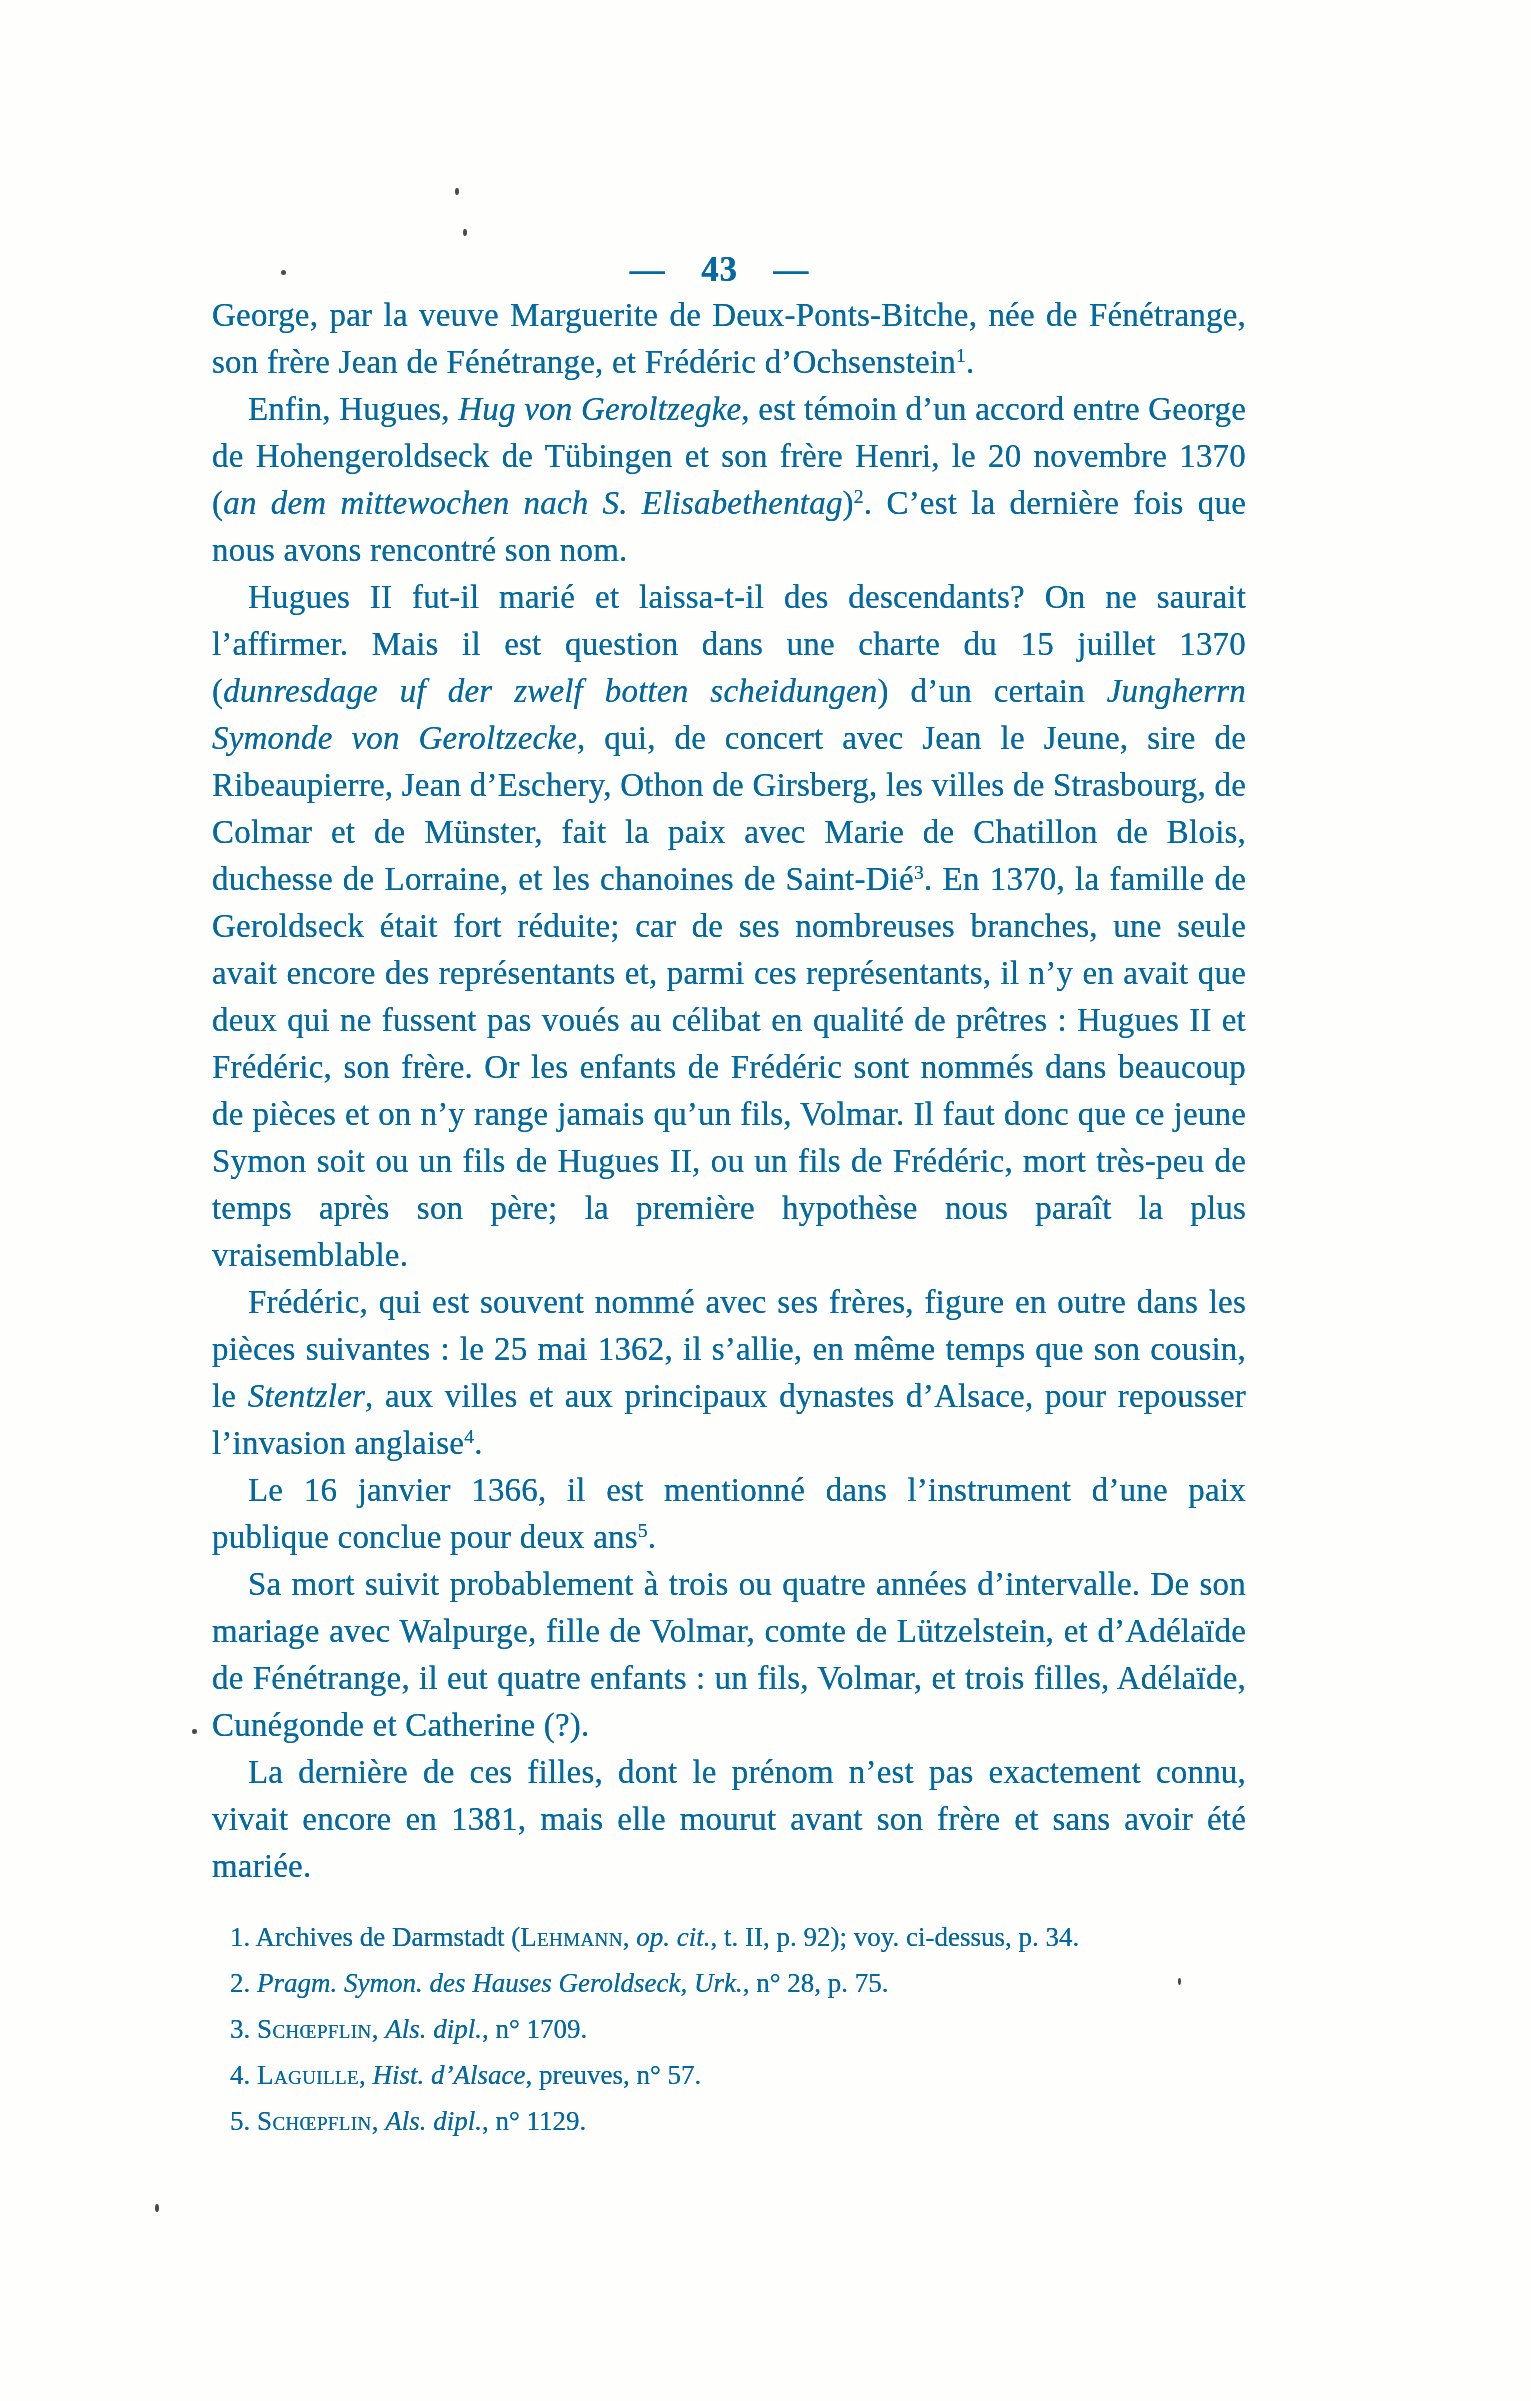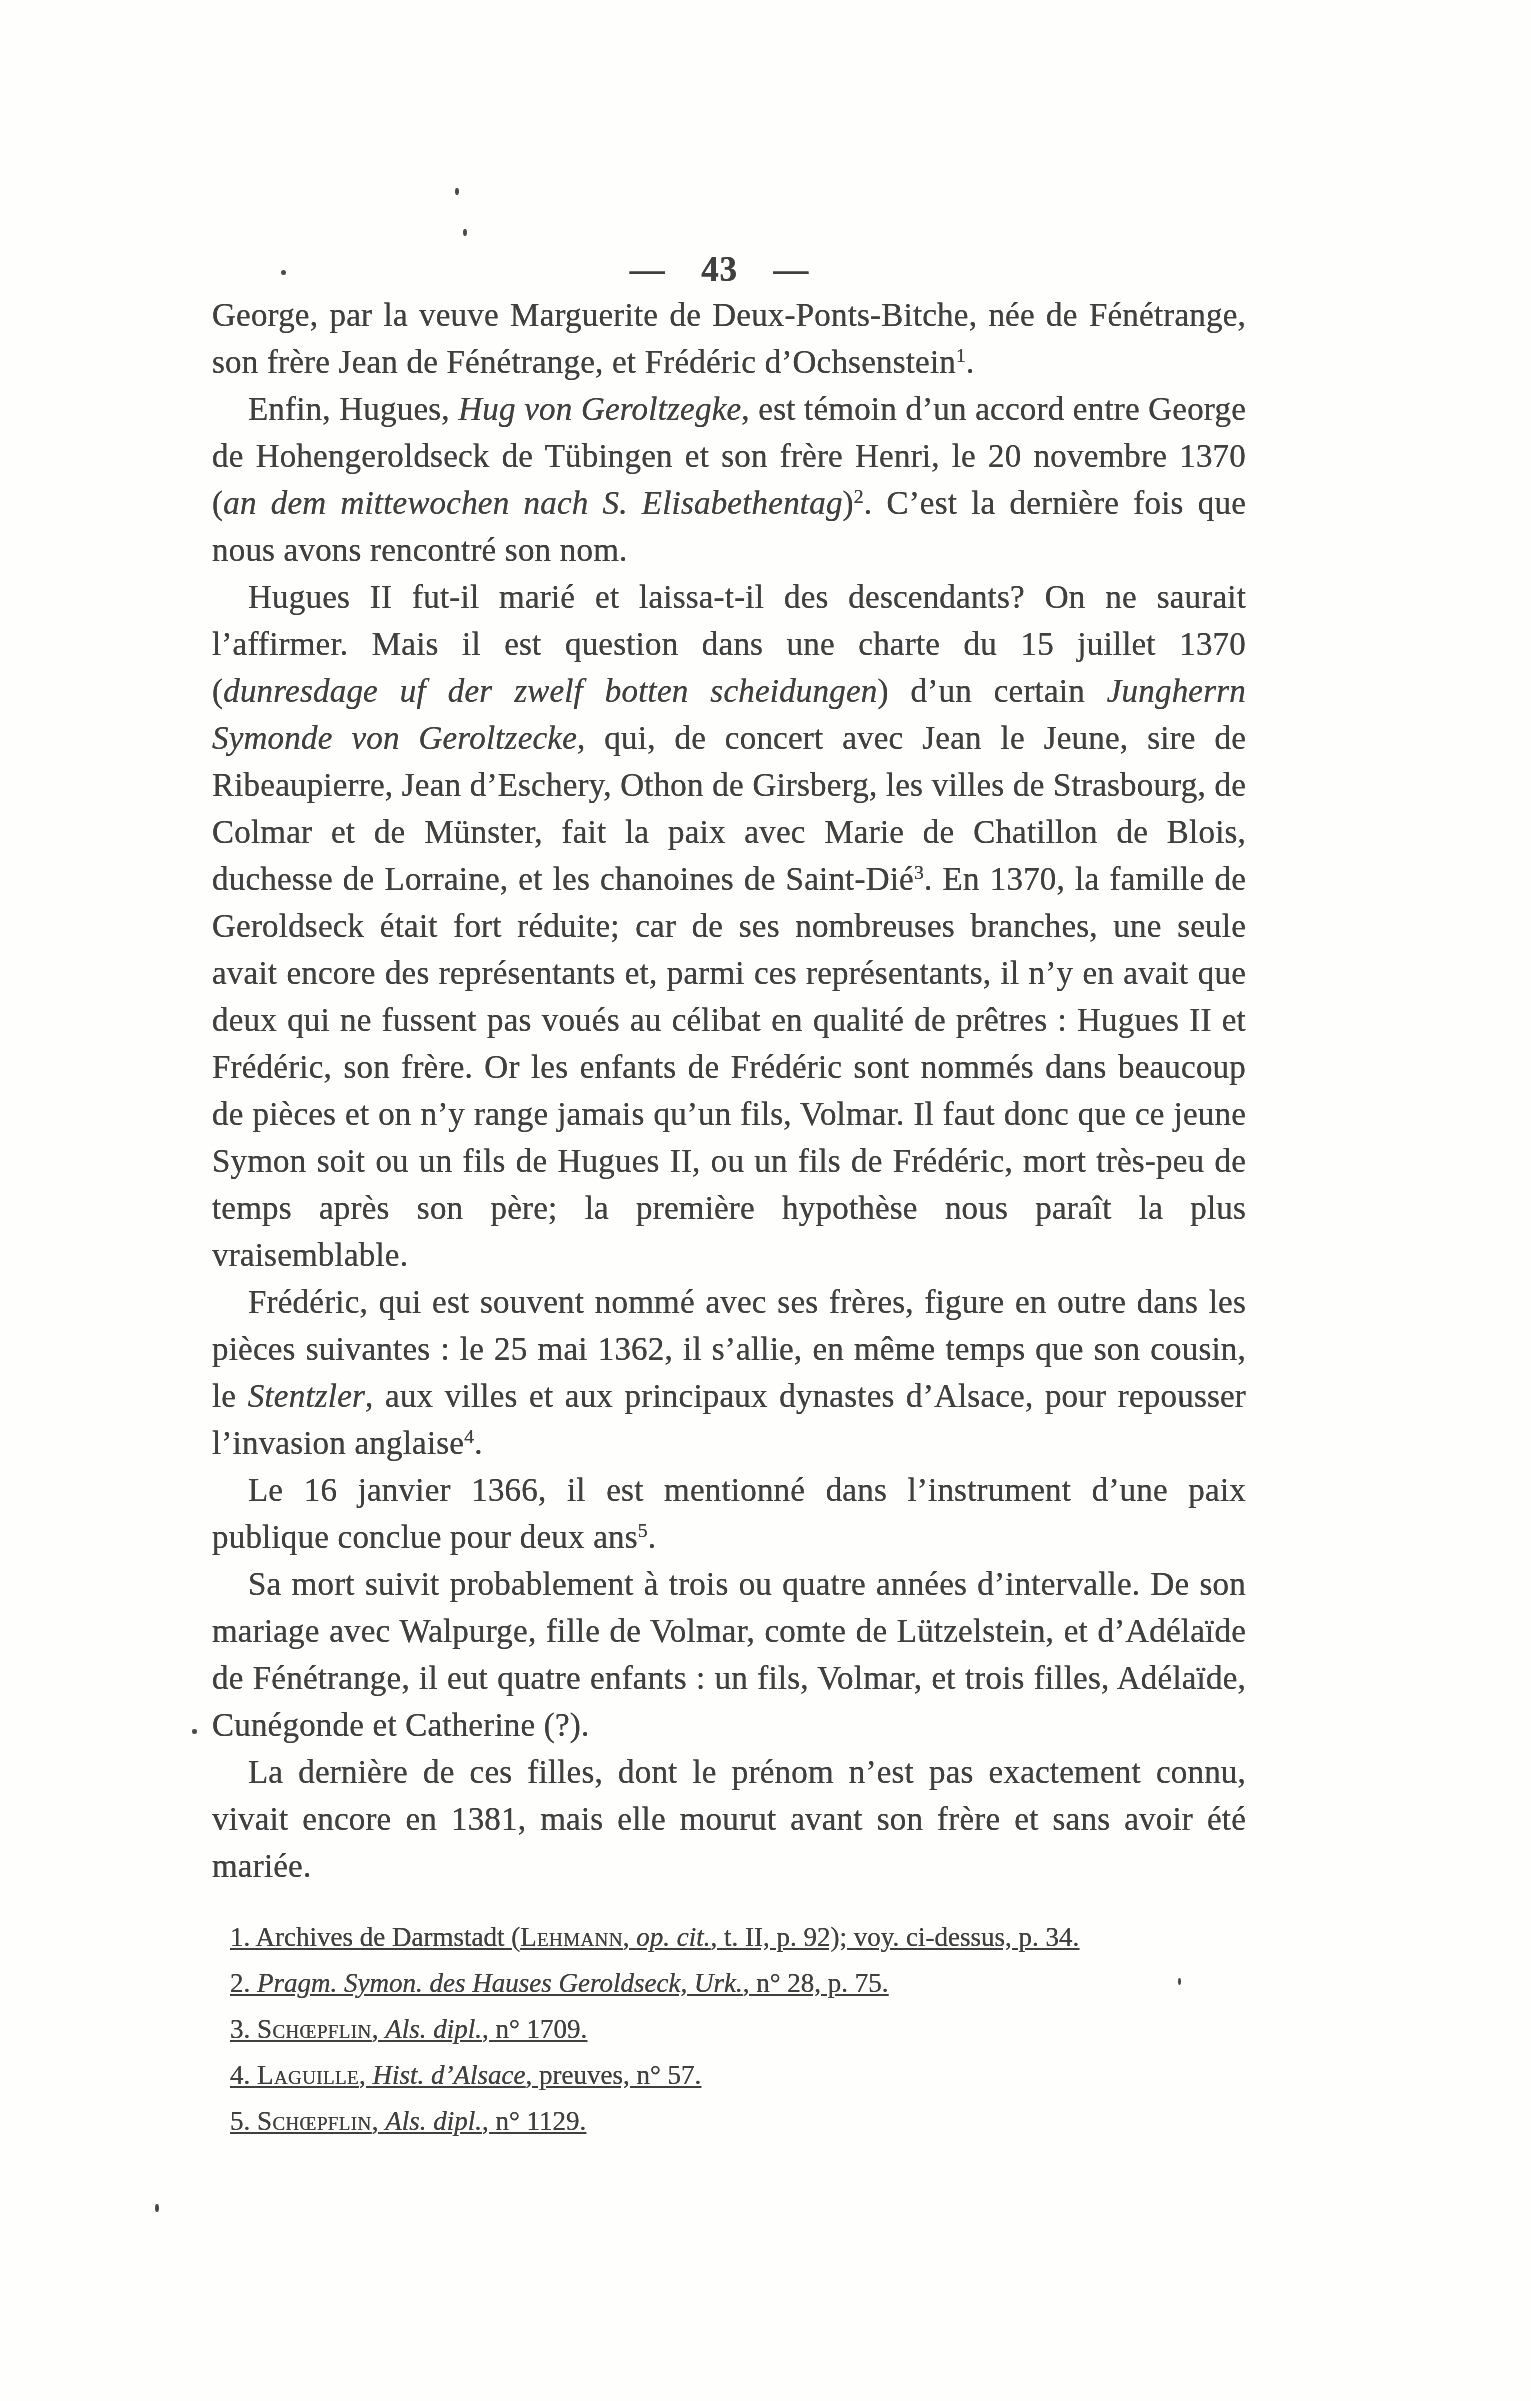--- a/index.html
+++ b/index.html
@@ -47,33 +47,33 @@
   .footnotes {
     position: absolute;
     top: 1914px;
     left: 230px;
     width: 1019px;
     font-size: 27px;
     line-height: 46px;
     text-align: left;
     text-shadow: 0 0 0.4px currentColor;
   }
-  .footnotes p { margin: 0; text-decoration: underline; }
+  .footnotes p { margin: 0; }
   .footnotes .run-smallcaps { letter-spacing: 0.4px; }
   .speck {
     position: absolute;
     background: #2a2a2a;
     border-radius: 50%;
     opacity: 0.85;
   }
 </style>
 </head>
 <body>
 
-<div class="page" style="background: rgb(254, 254, 253); color: #404040;">
+<div class="page" style="background: rgb(254, 254, 253); color: #0369a1;">
 
   <div class="page-number">— 43 —</div>
 
   <div class="body-text">
       <p class=""><span>George, par la veuve Marguerite de Deux-Ponts-Bitche, née de Fénétrange, son frère Jean de Fénétrange, et Frédéric d’Ochsenstein</span><sup class="run-sup">1</sup><span>.</span></p>
       <p class="indent"><span>Enfin, Hugues, </span><span class="run-italic">Hug von Geroltzegke</span><span>, est témoin d’un accord entre George de Hohengeroldseck de Tübingen et son frère Henri, le 20 novembre 1370 (</span><span class="run-italic">an dem mittewochen nach S. Elisabethentag</span><span>)</span><sup class="run-sup">2</sup><span>. C’est la dernière fois que nous avons rencontré son nom.</span></p>
       <p class="indent"><span>Hugues II fut-il marié et laissa-t-il des descendants? On ne saurait l’affirmer. Mais il est question dans une charte du 15 juillet 1370 (</span><span class="run-italic">dunresdage uf der zwelf botten scheidungen</span><span>) d’un certain </span><span class="run-italic">Jungherrn Symonde von Geroltzecke</span><span>, qui, de concert avec Jean le Jeune, sire de Ribeaupierre, Jean d’Eschery, Othon de Girsberg, les villes de Strasbourg, de Colmar et de Münster, fait la paix avec Marie de Chatillon de Blois, duchesse de Lorraine, et les chanoines de Saint-Dié</span><sup class="run-sup">3</sup><span>. En 1370, la famille de Geroldseck était fort réduite; car de ses nombreuses branches, une seule avait encore des représentants et, parmi ces représentants, il n’y en avait que deux qui ne fussent pas voués au célibat en qualité de prêtres : Hugues II et Frédéric, son frère. Or les enfants de Frédéric sont nommés dans beaucoup de pièces et on n’y range jamais qu’un fils, Volmar. Il faut donc que ce jeune Symon soit ou un fils de Hugues II, ou un fils de Frédéric, mort très-peu de temps après son père; la première hypothèse nous paraît la plus vraisemblable.</span></p>
       <p class="indent"><span>Frédéric, qui est souvent nommé avec ses frères, figure en outre dans les pièces suivantes : le 25 mai 1362, il s’allie, en même temps que son cousin, le </span><span class="run-italic">Stentzler</span><span>, aux villes et aux principaux dynastes d’Alsace, pour repousser l’invasion anglaise</span><sup class="run-sup">4</sup><span>.</span></p>
       <p class="indent"><span>Le 16 janvier 1366, il est mentionné dans l’instrument d’une paix publique conclue pour deux ans</span><sup class="run-sup">5</sup><span>.</span></p>
       <p class="indent"><span>Sa mort suivit probablement à trois ou quatre années d’intervalle. De son mariage avec Walpurge, fille de Volmar, comte de Lützelstein, et d’Adélaïde de Fénétrange, il eut quatre enfants : un fils, Volmar, et trois filles, Adélaïde, Cunégonde et Catherine (?).</span></p>

